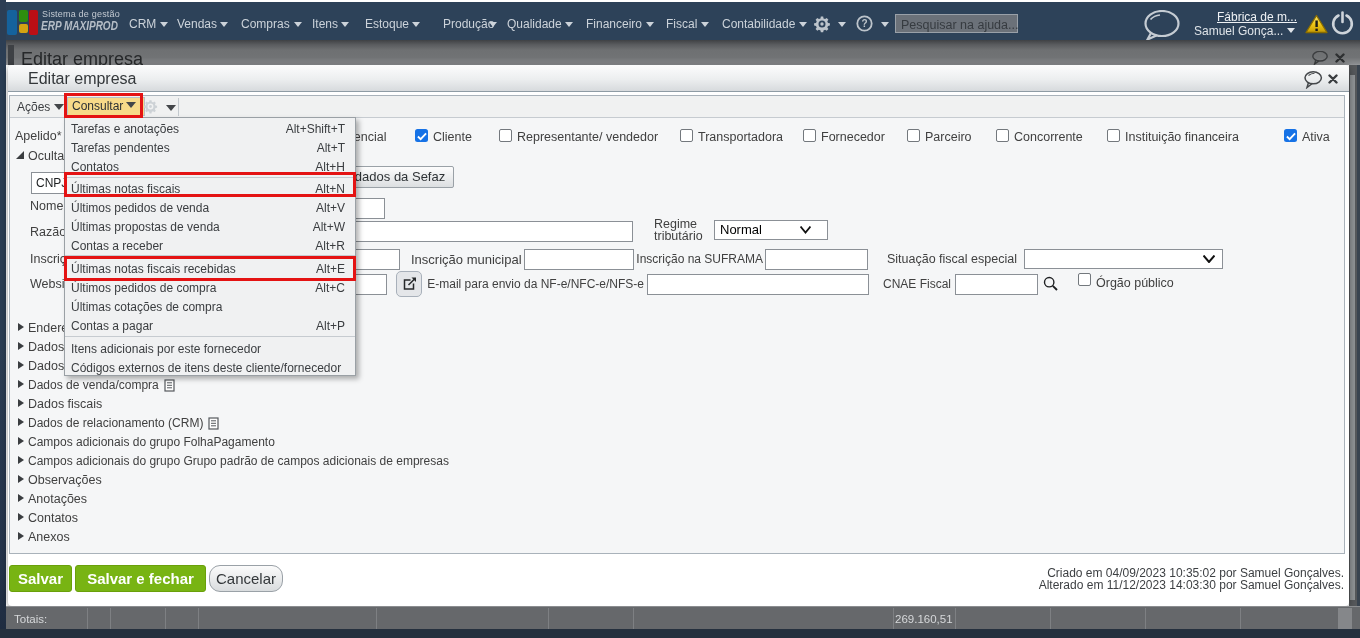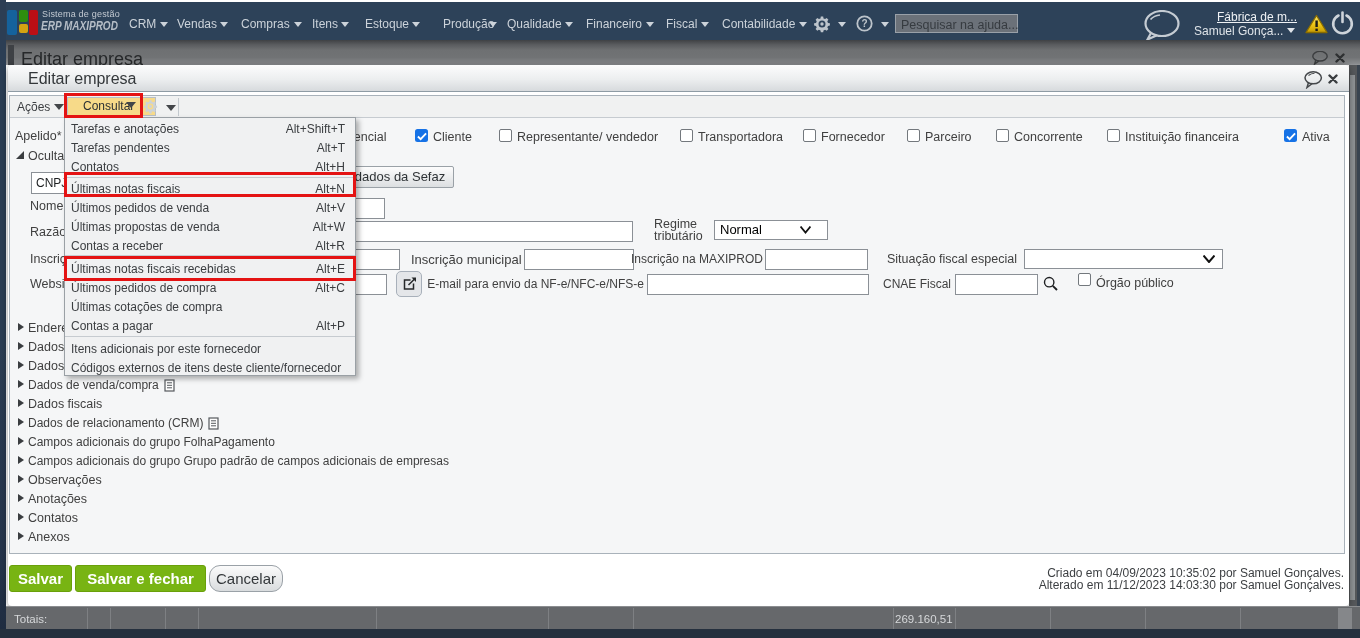--- a/index.html
+++ b/index.html
@@ -136,21 +136,21 @@
   </svg>
   <svg class="abs" style="left:1328px;top:74px;" width="10" height="10" viewBox="0 0 10 10">
     <path d="M1.5 1.5 L8.5 8.5 M8.5 1.5 L1.5 8.5" stroke="#3a3d40" stroke-width="2.4" stroke-linecap="round"></path>
   </svg>
 
   <div class="abs" id="panel" style="left:9px;top:95px;width:1334px;height:457px;border:1px solid #a9b2ba;background:#f5f6f7;"></div>
   <div class="abs" id="toolbar" style="left:10px;top:96px;width:1334px;height:21px;background:#f0f1f1;border-bottom:1px solid #c6cbd0;"></div>
   <span class="tbtxt" style="left:17px;top:100px;">Ações</span>
   <span class="dtri abs" style="left:54px;top:104px;"></span>
   <div class="abs" style="left:67px;top:97px;width:72px;height:17px;background:#f7da89;border:1px solid #b8bfc7;
-       font-size:12px;color:#2b3034;text-align:left;line-height:17px;padding-left:15px;">Consultar</div>
+       font-size:12px;color:#2b3034;text-align:left;line-height:17px;padding-left:4px;">Consultar</div>
   <span class="dtri abs" style="left:126px;top:102px;"></span>
   <svg class="abs" style="left:143px;top:99px;" width="15" height="15" viewBox="0 0 18 18">
     <path fill="#cdd2d6" d="M9 5.5 A3.5 3.5 0 1 0 9 12.5 A3.5 3.5 0 1 0 9 5.5 M9 7.3 A1.7 1.7 0 1 1 9 10.7 A1.7 1.7 0 1 1 9 7.3 Z M7.8 1.5 h2.4 l.3 1.9 1.6.7 1.6-1.1 1.7 1.7-1.1 1.6.7 1.6 1.9.3 v2.4 l-1.9.3-.7 1.6 1.1 1.6-1.7 1.7-1.6-1.1-1.6.7-.3 1.9 h-2.4 l-.3-1.9-1.6-.7-1.6 1.1-1.7-1.7 1.1-1.6-.7-1.6-1.9-.3 v-2.4 l1.9-.3.7-1.6-1.1-1.6 1.7-1.7 1.6 1.1 1.6-.7 z"></path>
   </svg>
   <span class="dtri abs" style="left:166px;top:105px;"></span>
   <div class="abs" style="left:178px;top:98px;width:1px;height:18px;background:#c3c9ce;"></div>
 
   <div class="lbl" style="left:15px;top:129px;">Apelido*</div>
   <div class="lbl" style="left:335px;top:130px;">Potencial</div>
   <div class="cbc" style="left:415px;top:129px;">
@@ -194,21 +194,21 @@
   <div class="lbl" style="left:654px;top:219px;line-height:11.5px;">Regime<br>tributário</div>
   <div class="inp" style="left:714px;top:220px;width:107px;height:18px;font-size:13px;line-height:18px;padding-left:5px;">Normal</div>
   <svg class="abs" style="left:800px;top:226px;" width="11" height="8" viewBox="0 0 11 8">
     <path d="M0.5 0.5 L5.5 6.5 L10.5 0.5" fill="none" stroke="#111" stroke-width="1.8"></path>
   </svg>
 
   <div class="lbl" style="left:30px;top:252px;">Inscrição estadual</div>
   <div class="inp" style="left:90px;top:249px;width:308px;height:19px;"></div>
   <div class="lbl" style="left:411px;top:252px;font-size:13px;">Inscrição municipal</div>
   <div class="inp" style="left:524px;top:249px;width:108px;height:19px;"></div>
-  <div class="lbl" style="right:597px;top:252px;font-size:12px;">Inscrição na MAXIPROD</div>
+  <div class="lbl" style="right:597px;top:252px;font-size:12px;">Inscrição na SUFRAMA</div>
   <div class="inp" style="left:765px;top:249px;width:101px;height:19px;"></div>
   <div class="lbl" style="left:887px;top:252px;">Situação fiscal especial</div>
   <div class="inp" style="left:1024px;top:249px;width:197px;height:18px;"></div>
   <svg class="abs" style="left:1203px;top:255px;" width="12" height="8" viewBox="0 0 12 8">
     <path d="M0.5 0.5 L6 7 L11.5 0.5" fill="none" stroke="#111" stroke-width="2"></path>
   </svg>
 
   <div class="lbl" style="left:30px;top:277px;">Website</div>
   <div class="inp" style="left:90px;top:274px;width:295px;height:19px;"></div>
   <div class="abs" style="left:396px;top:271px;width:24px;height:24px;background:#e4e6e9;border:1px solid #a8b0ba;border-radius:5px;">

